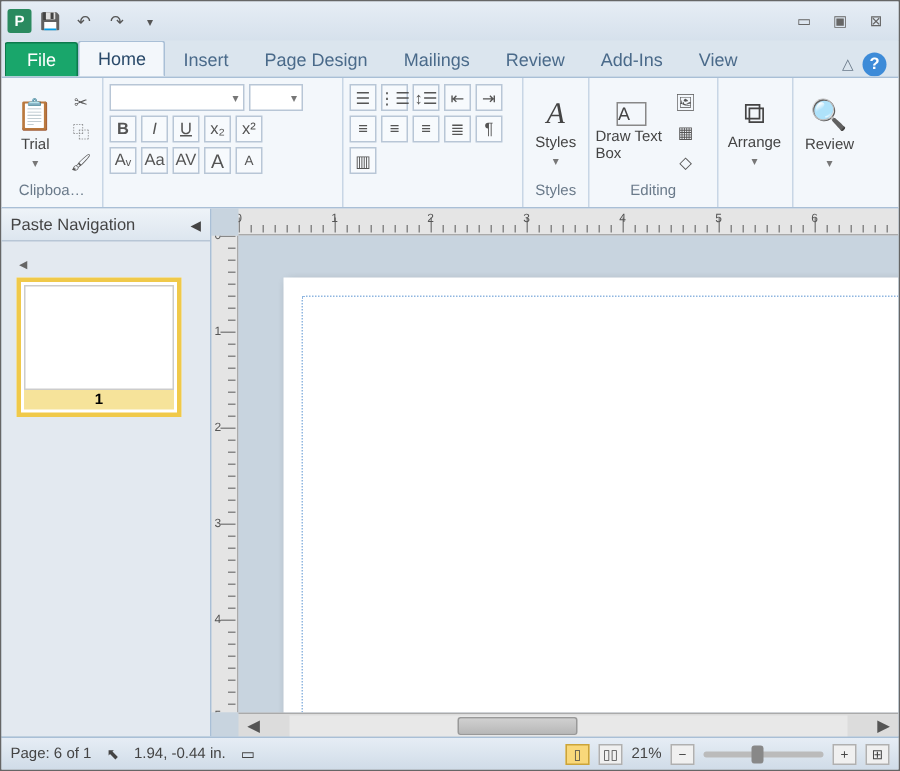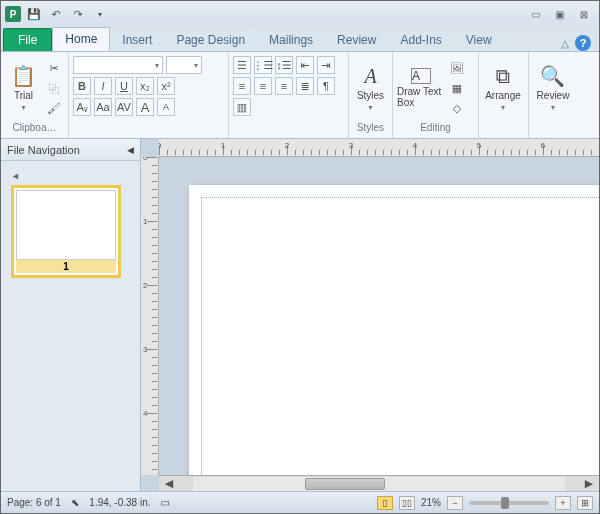--- a/index.html
+++ b/index.html
@@ -209,21 +209,21 @@
           <span class="dd">▾</span>
         </div>
       </div>
       <div class="group-label"></div>
     </div>
   </div>
 
   <div class="workarea">
     <div class="navpane">
       <div class="navhdr">
-        <span>File Navigation</span>
+        <span>Paste Navigation</span>
         <span style="font-size:9px">◀</span>
       </div>
       <div class="navbody">
         <div style="font-size:9px;color:#666;margin-bottom:4px">◄</div>
         <div class="thumb">
           <div class="thumb-page"></div>
           <div class="thumb-num">1</div>
         </div>
       </div>
     </div>
@@ -354,21 +354,21 @@
           <div class="scrollthumb"></div>
         </div>
         <div class="sq nb">▶</div>
       </div>
     </div>
   </div>
 
   <div class="statusbar">
     <span>Page: 6 of 1</span>
     <span>⬉</span>
-    <span>1.94, -0.38 in.</span>
+    <span>1.94, -0.44 in.</span>
     <span>▭</span>
     <div class="sb-right">
       <div class="sb-btn active">▯</div>
       <div class="sb-btn">▯▯</div>
       <span>21%</span>
       <div class="sb-btn">−</div>
       <div class="zoom-slider">
         <div class="zoom-grip"></div>
       </div>
       <div class="sb-btn">+</div>

